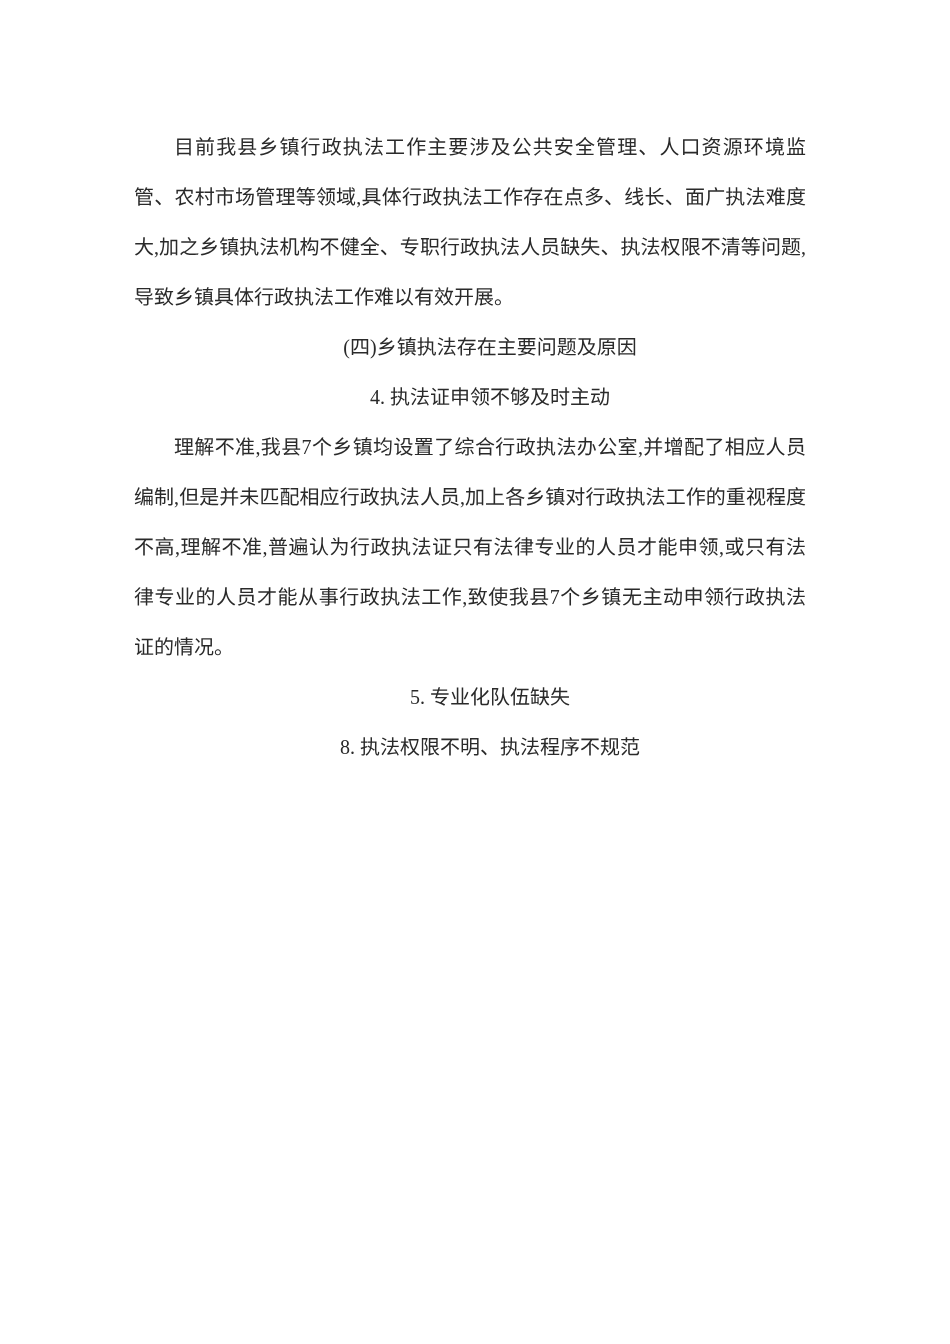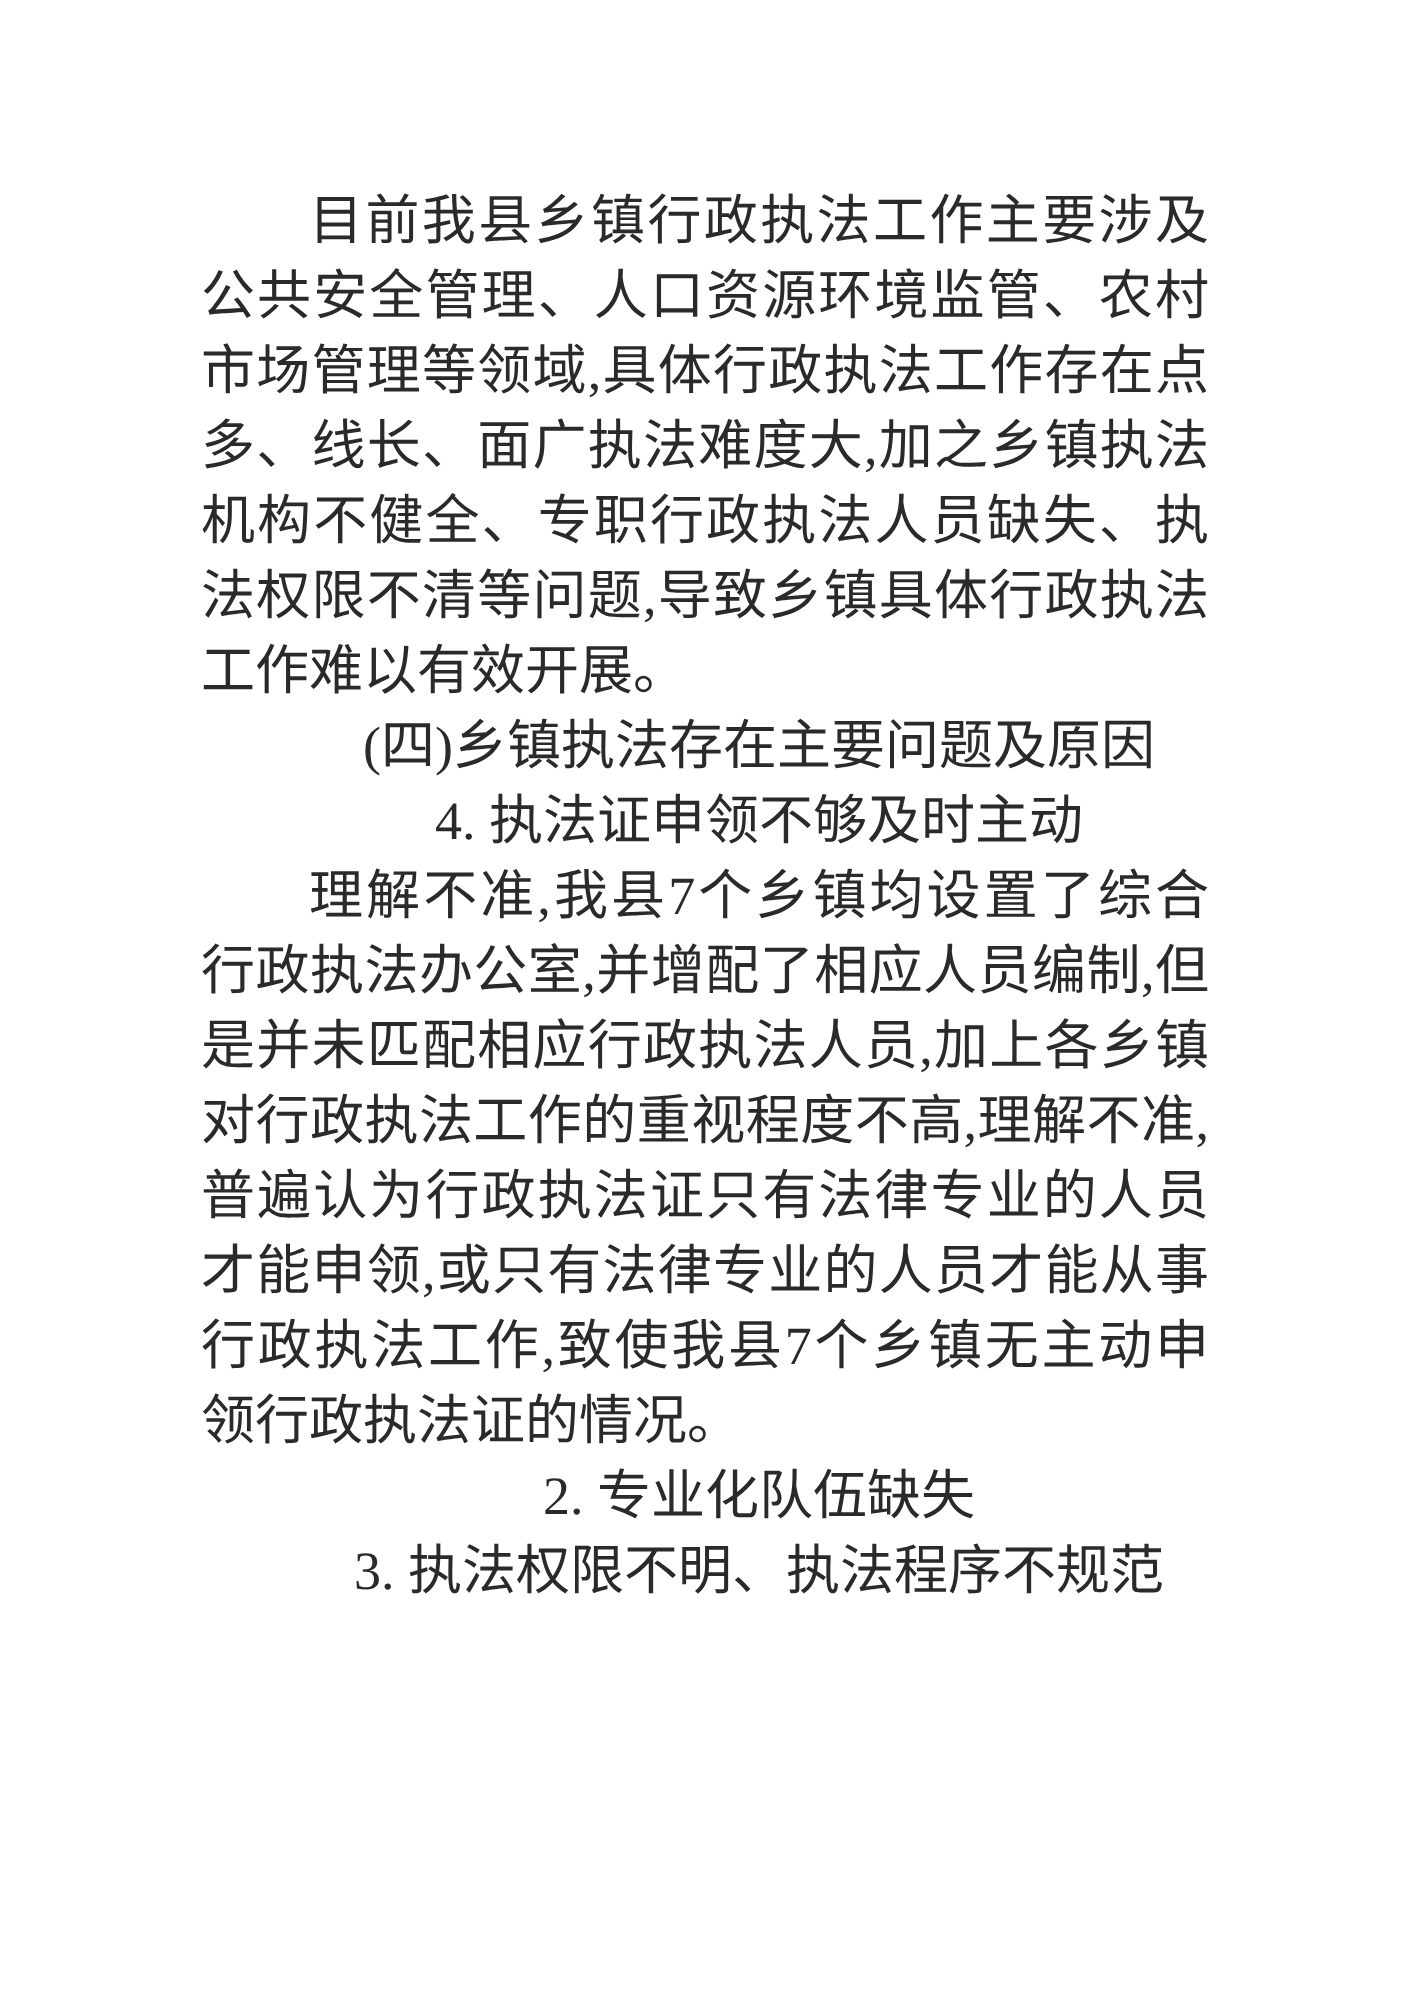--- a/index.html
+++ b/index.html
@@ -13,21 +13,21 @@
     height: 1344px;
     background: #ffffff;
     overflow: hidden;
   }
   .doc-content {
     position: absolute;
     left: 134px;
     top: 122px;
     width: 672px;
     font-family: "Liberation Serif", "DejaVu Serif", serif;
-    font-size: 36px;
+    font-size: 20px;
     line-height: 50px;
     color: #2a2a2a;
     font-weight: 400;
   }
   .doc-content p {
     margin: 0;
     padding: 0;
     text-indent: 2em;
   }
   .doc-content p.body {
@@ -39,16 +39,16 @@
 </style>
 </head>
 <body>
 
 <div class="page">
   <div class="doc-content">
       <p class="body">目前我县乡镇行政执法工作主要涉及公共安全管理、人口资源环境监管、农村市场管理等领域,具体行政执法工作存在点多、线长、面广执法难度大,加之乡镇执法机构不健全、专职行政执法人员缺失、执法权限不清等问题,导致乡镇具体行政执法工作难以有效开展。</p>
       <p class="heading">(四)乡镇执法存在主要问题及原因</p>
       <p class="heading">4. 执法证申领不够及时主动</p>
       <p class="body">理解不准,我县7个乡镇均设置了综合行政执法办公室,并增配了相应人员编制,但是并未匹配相应行政执法人员,加上各乡镇对行政执法工作的重视程度不高,理解不准,普遍认为行政执法证只有法律专业的人员才能申领,或只有法律专业的人员才能从事行政执法工作,致使我县7个乡镇无主动申领行政执法证的情况。</p>
-      <p class="heading">2. 专业化队伍缺失</p>
-      <p class="heading">3. 执法权限不明、执法程序不规范</p>
+      <p class="heading">5. 专业化队伍缺失</p>
+      <p class="heading">8. 执法权限不明、执法程序不规范</p>
     </div>
 </div>
 
 </body></html>

